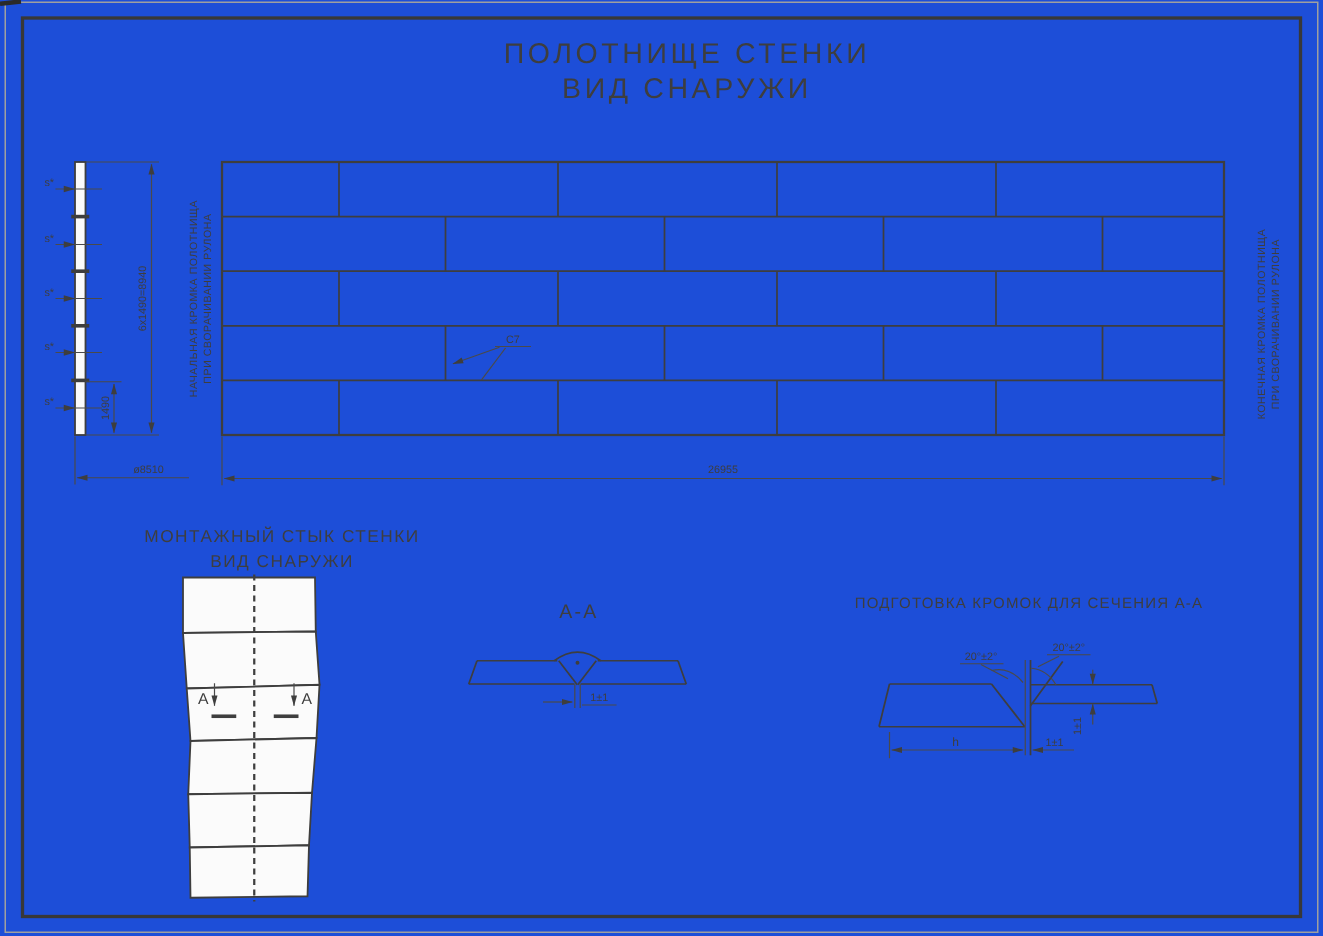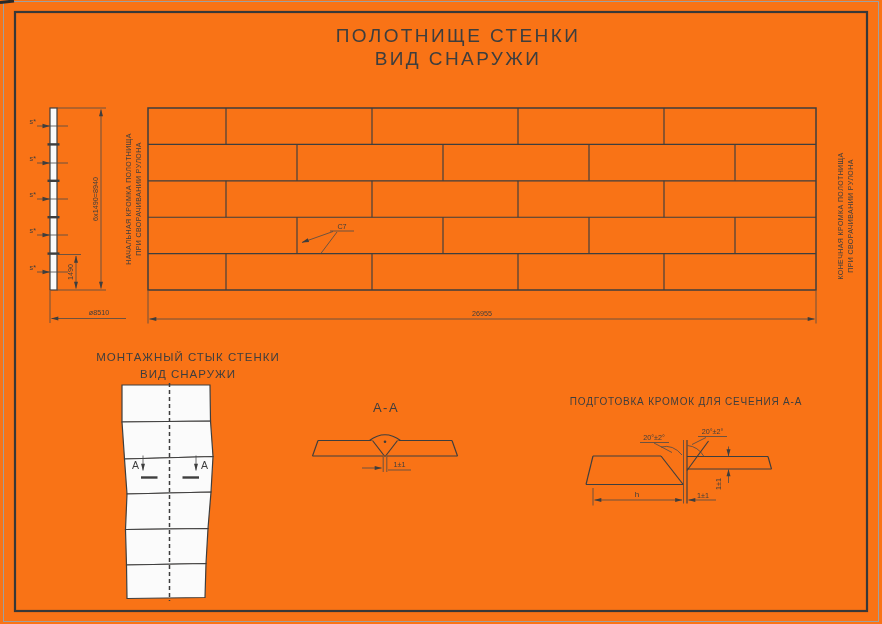--- a/index.html
+++ b/index.html
@@ -1,16 +1,16 @@
 <!DOCTYPE html>
 <html><head>
 <meta charset="utf-8">
 <style>
   html,body{margin:0;padding:0;background:#e8e8e8;}
-  #page{position:relative;width:882px;height:624px;background:#f97316;overflow:hidden;
+  #page{position:relative;width:882px;height:624px;background:#1d4ed8;overflow:hidden;
         font-family:"Liberation Sans",sans-serif;}
   svg{position:absolute;left:0;top:0;}
   svg text{font-family:"Liberation Sans",sans-serif;fill:#3e3e3e;}
   .ln{stroke:#3e3e3e;stroke-width:1.15;fill:none;stroke-linecap:butt;}
   .ln2{stroke:#3e3e3e;stroke-width:1.5;fill:none;}
   .thin{stroke:#4a4a4a;stroke-width:0.8;fill:none;}
   .thick{stroke:#3e3e3e;stroke-width:2.4;fill:none;}
   .plate{fill:#fbfbfb;stroke:#3e3e3e;stroke-width:1.2;}
   .t-title{font-size:19px;letter-spacing:2.4px;}
   .t-sub{font-size:11.5px;letter-spacing:1px;}

